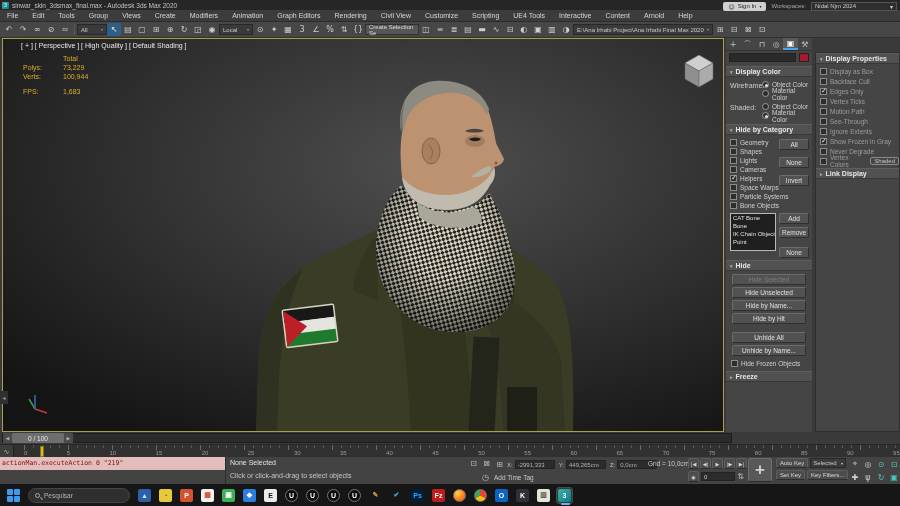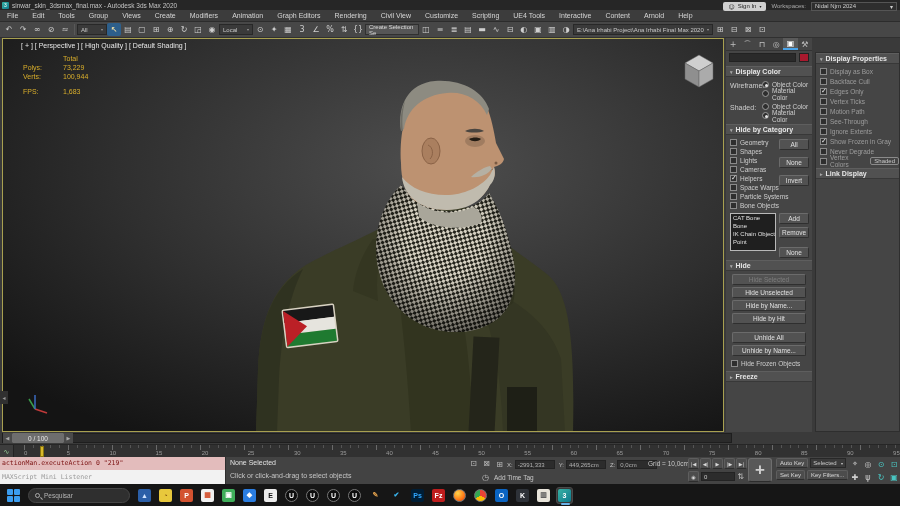--- a/index.html
+++ b/index.html
@@ -612,21 +612,20 @@
         <span>85</span>
         <span>90</span>
         <span>95</span>
       </div>
   </div>
 </div>
 
 <div id="statusbar">
   <div id="listener">
     <div class="pink">actionMan.executeAction 0 "219"</div>
-    <div class="white">MAXScript Mini Listener</div>
   </div>
   <div id="selstat">None Selected</div>
   <div id="prompt">Click or click-and-drag to select objects</div>
 
   <div id="sb-toggles">
 
   <span class="sb-ico glyph">⊡</span>
       <span class="sb-ico glyph">⊠</span>
     </div>
   <div id="coords">

